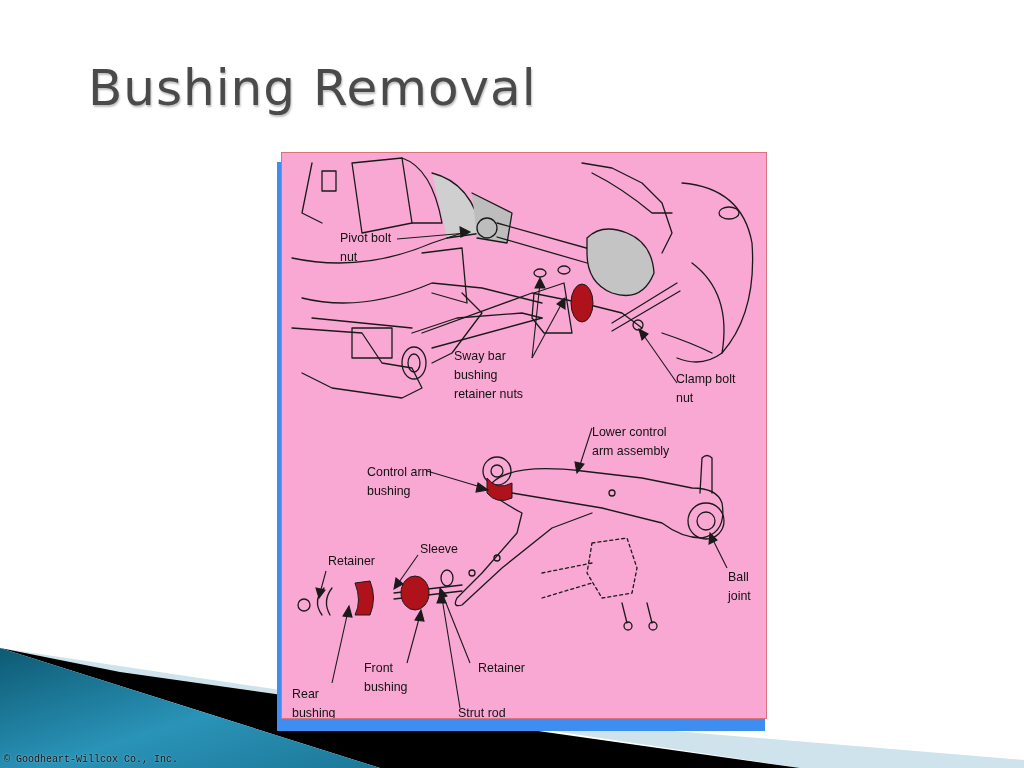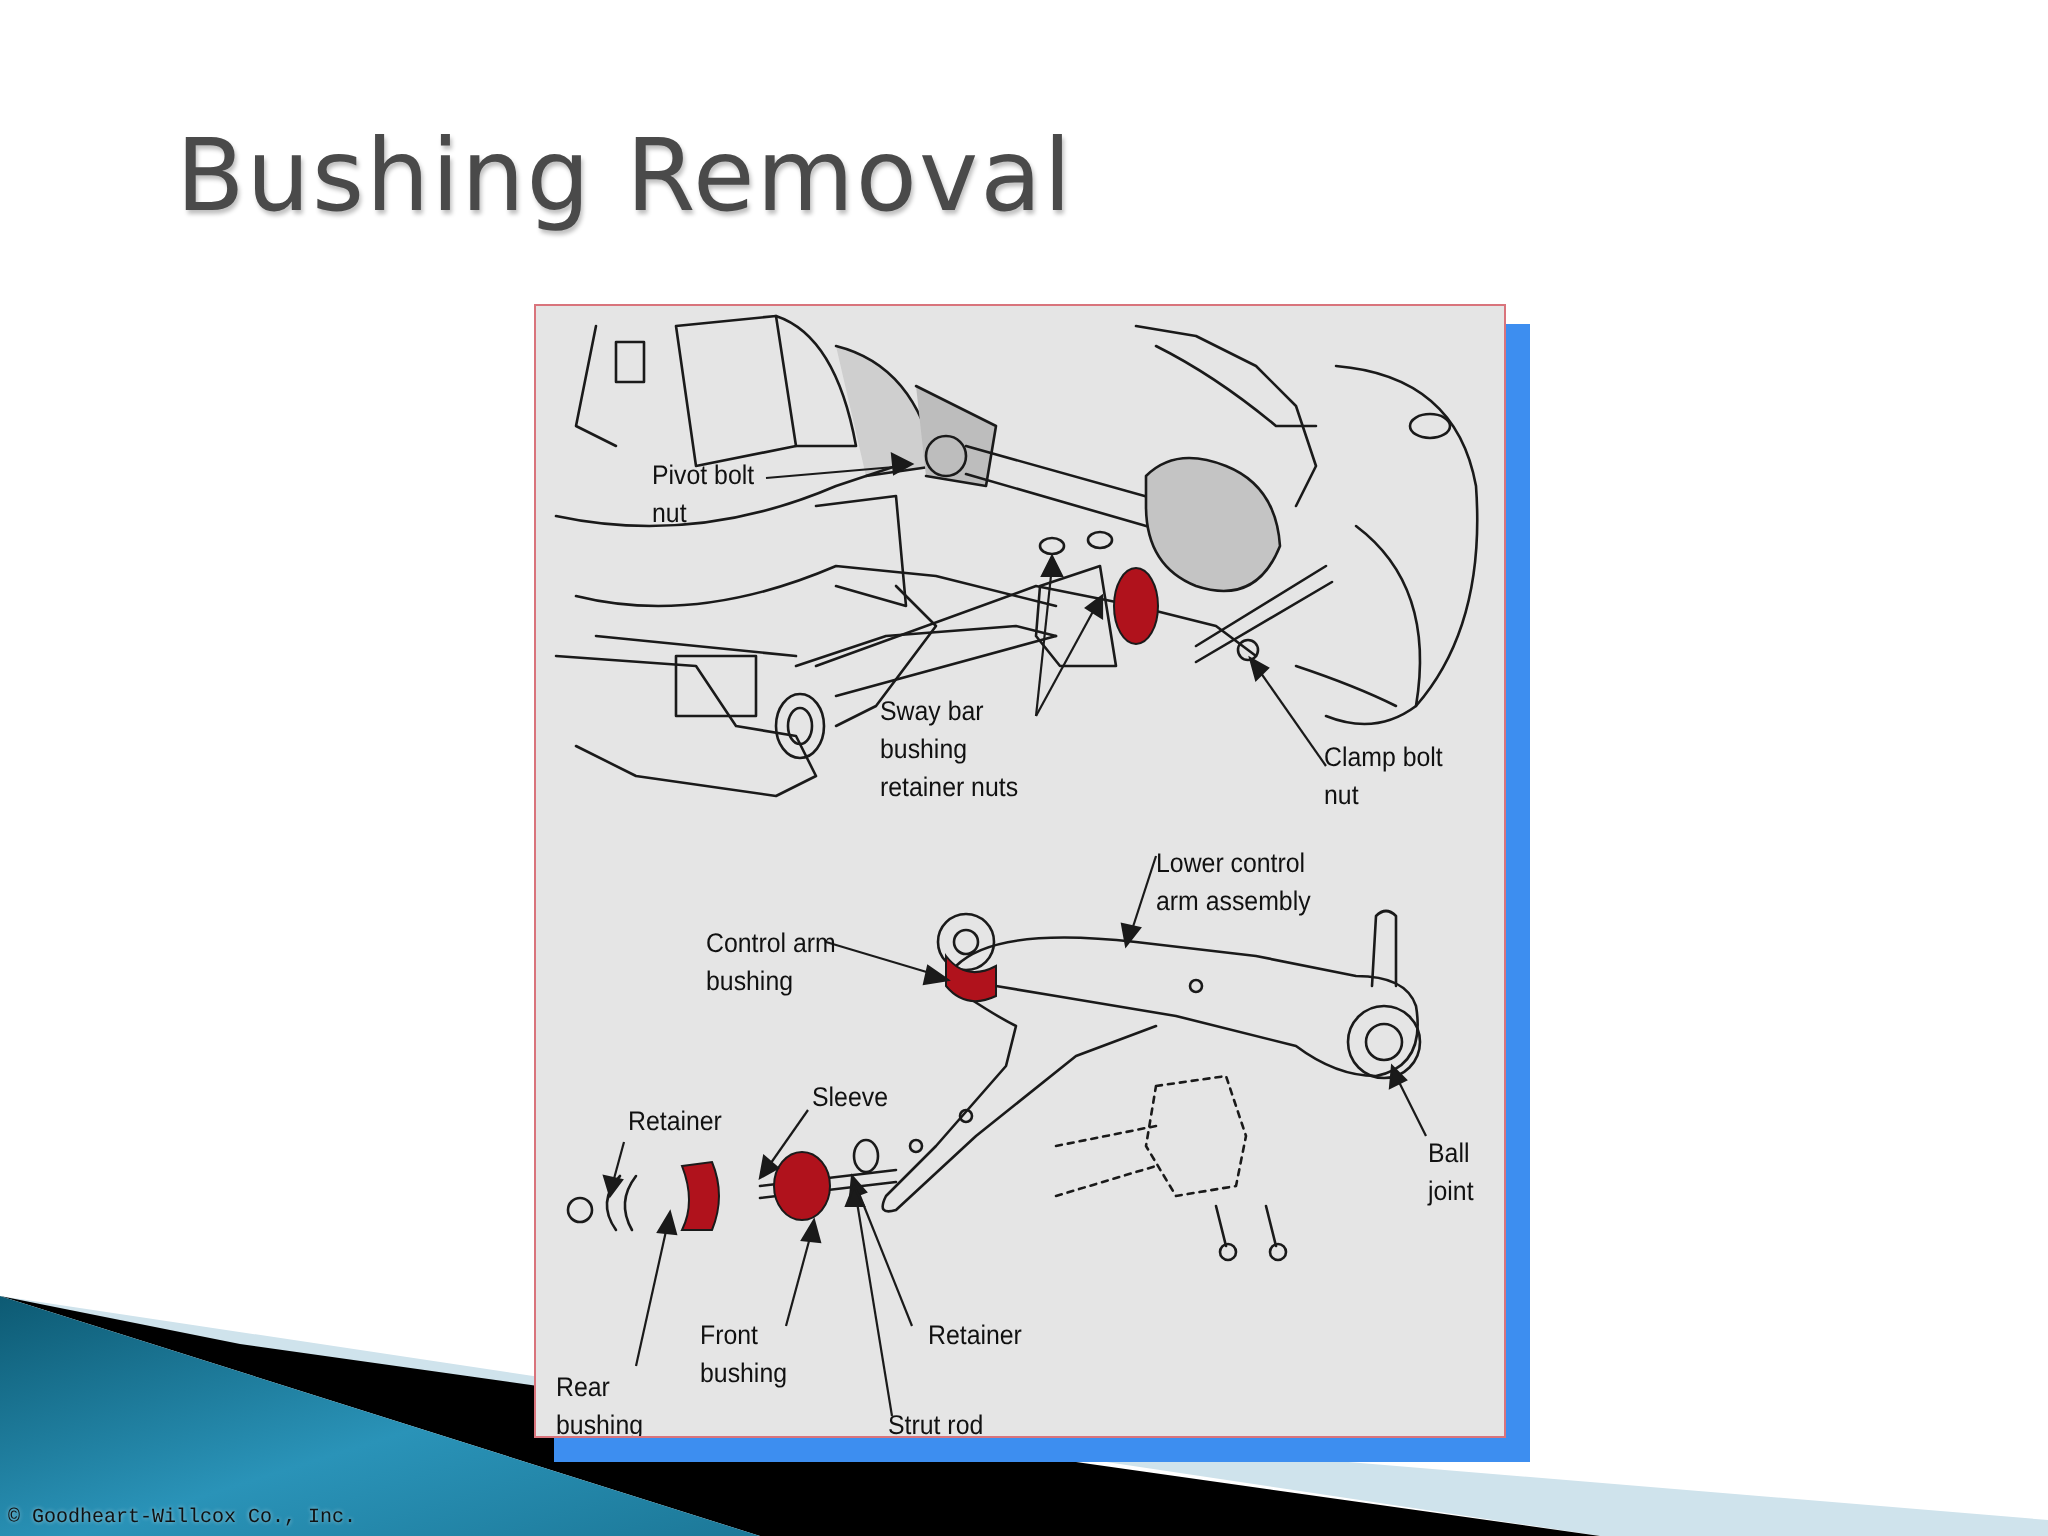--- a/index.html
+++ b/index.html
@@ -15,22 +15,22 @@
       letter-spacing: 1px;
       text-shadow: 1px 2px 2px rgba(0,0,0,0.25);
       margin: 0; line-height: 1.2;
     }
     .decor { position: absolute; left: 0; top: 0; width: 1024px; height: 768px; }
     .figure-shadow {
       position: absolute; left: 277px; top: 162px; width: 488px; height: 569px;
       background: #3d8ef0;
     }
     .figure-frame {
-      position: absolute; left: 267px; top: 152px; width: 486px; height: 567px;
-      background: #e5e5e5; border: 1.5px solid #d9747c; box-sizing: border-box;
+      position: absolute; left: 281px; top: 152px; width: 486px; height: 567px;
+      background: #f9a8d4; border: 1.5px solid #d9747c; box-sizing: border-box;
       overflow: hidden;
     }
     .figure-frame svg { position: absolute; left: 0; top: 0; }
     .callout {
       position: absolute; font-family: "Liberation Sans", sans-serif;
       font-size: 13.5px; color: #111; line-height: 19px; white-space: pre;
       transform: scaleX(0.92); transform-origin: left top;
     }
     .copyright {
       position: absolute; left: 4px; top: 754px;

